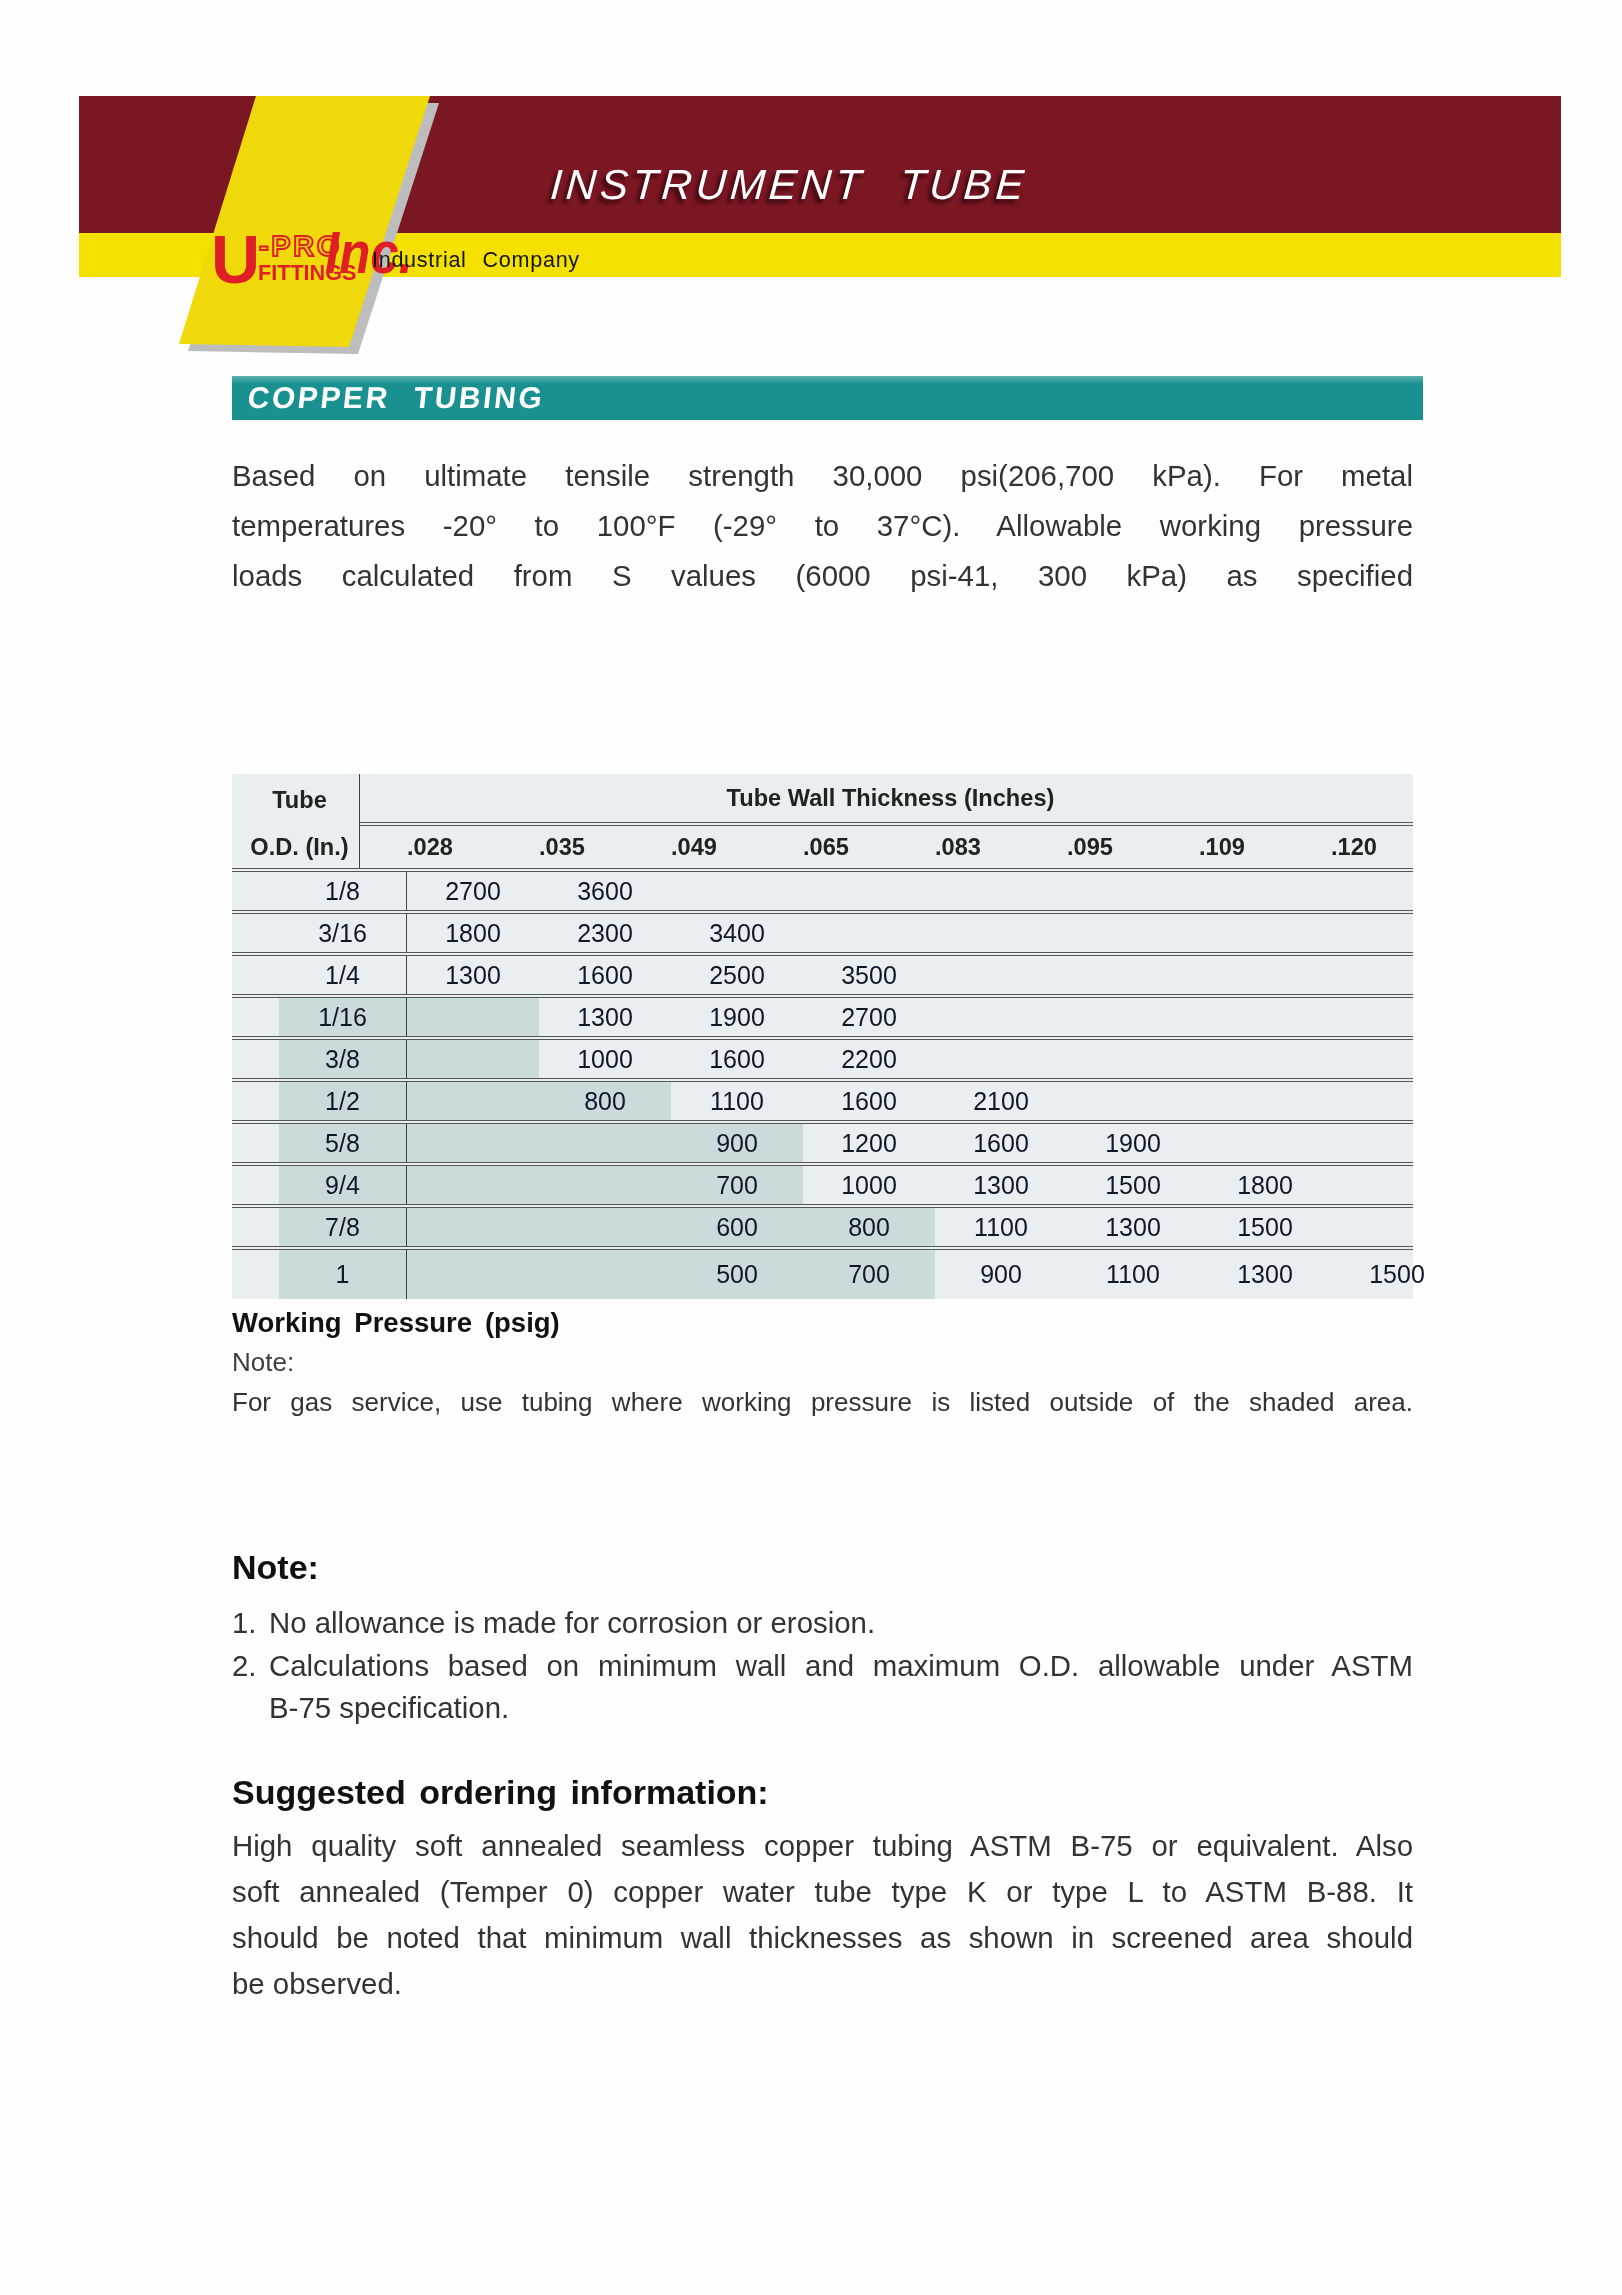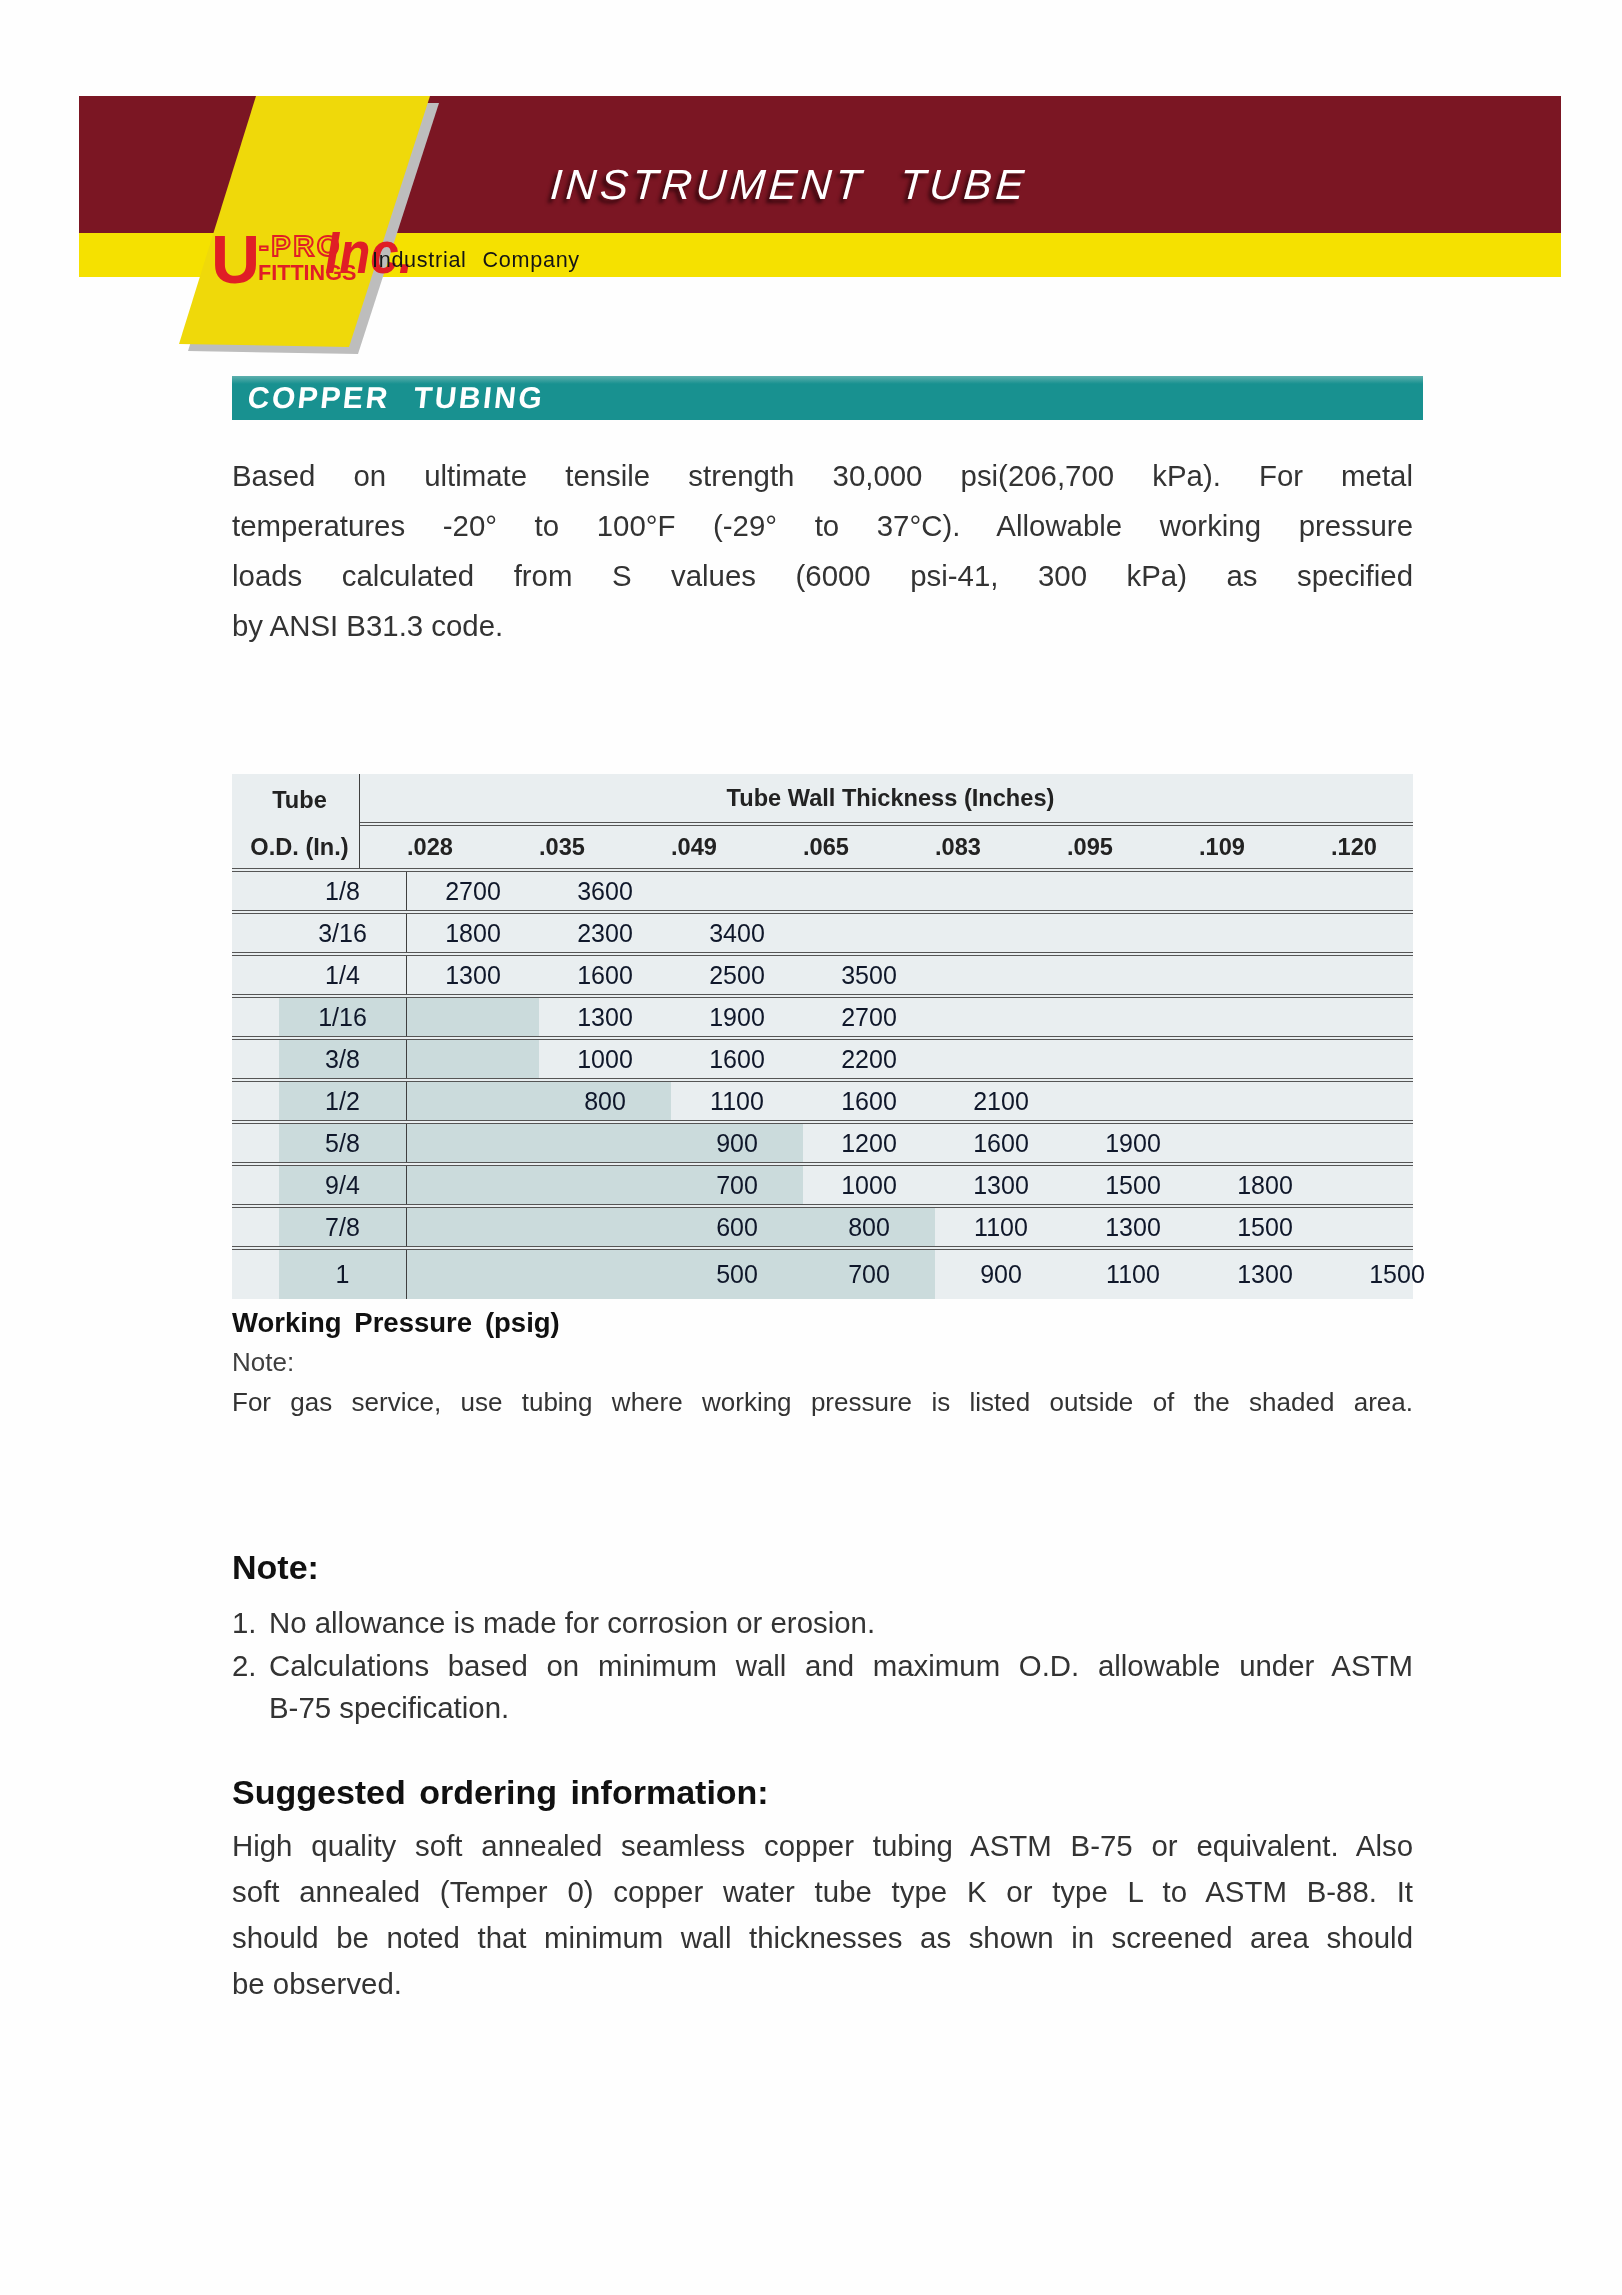--- a/index.html
+++ b/index.html
@@ -86,21 +86,20 @@
 <div class="abs tagline">Industrial  Company</div>
 
 <div class="abs teal-bar">
   <span>COPPER TUBING</span>
 </div>
 
 <div class="abs intro" id="intro">
     <div class="jl just">Based on ultimate tensile strength 30,000 psi(206,700 kPa). For metal</div>
     <div class="jl just">temperatures -20° to 100°F (-29° to 37°C). Allowable working pressure</div>
     <div class="jl just">loads calculated from S values (6000 psi-41, 300 kPa) as specified</div>
-    <div class="jl">by ANSI B31.3 code.</div>
   </div>
 
 <div class="abs tblwrap" id="ptable">
     <div class="trow h1">
       <div class="c0 hdr">Tube</div>
       <div class="cspan hdr">Tube Wall Thickness (Inches)</div>
     </div>
     <div class="trow h2">
       <div class="c0 hdr">O.D. (In.)</div>
       <div class="cv hdr">.028</div>

